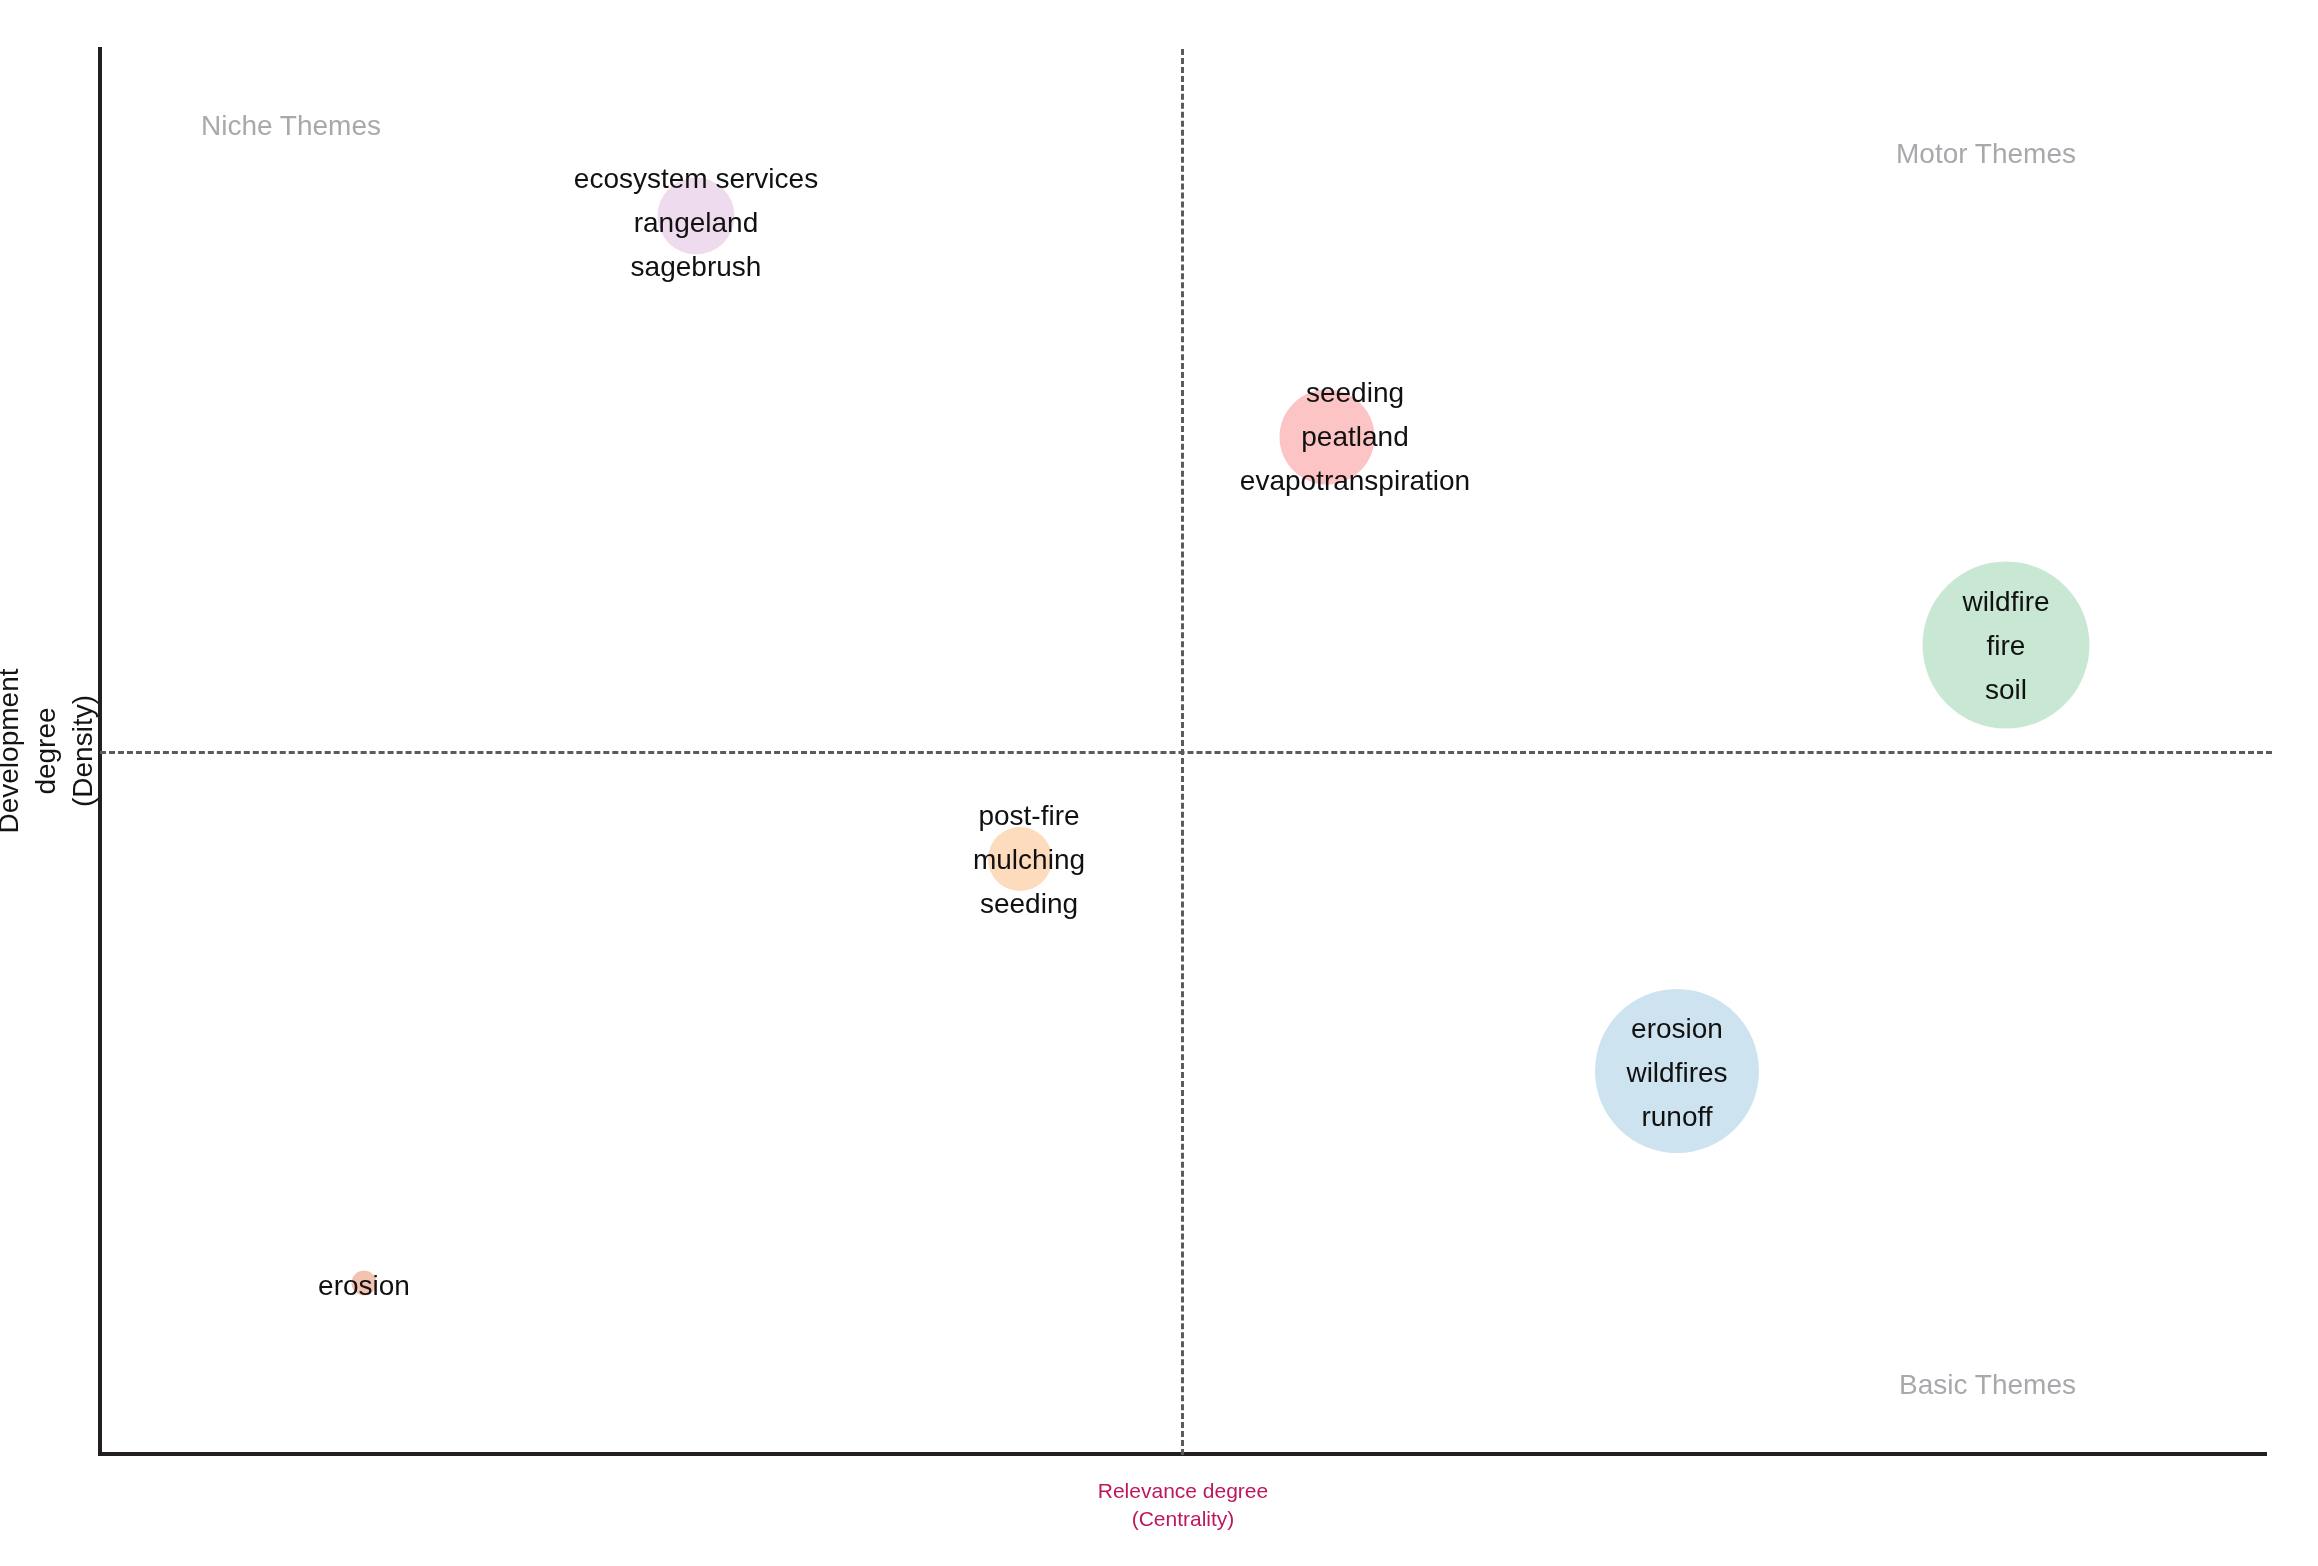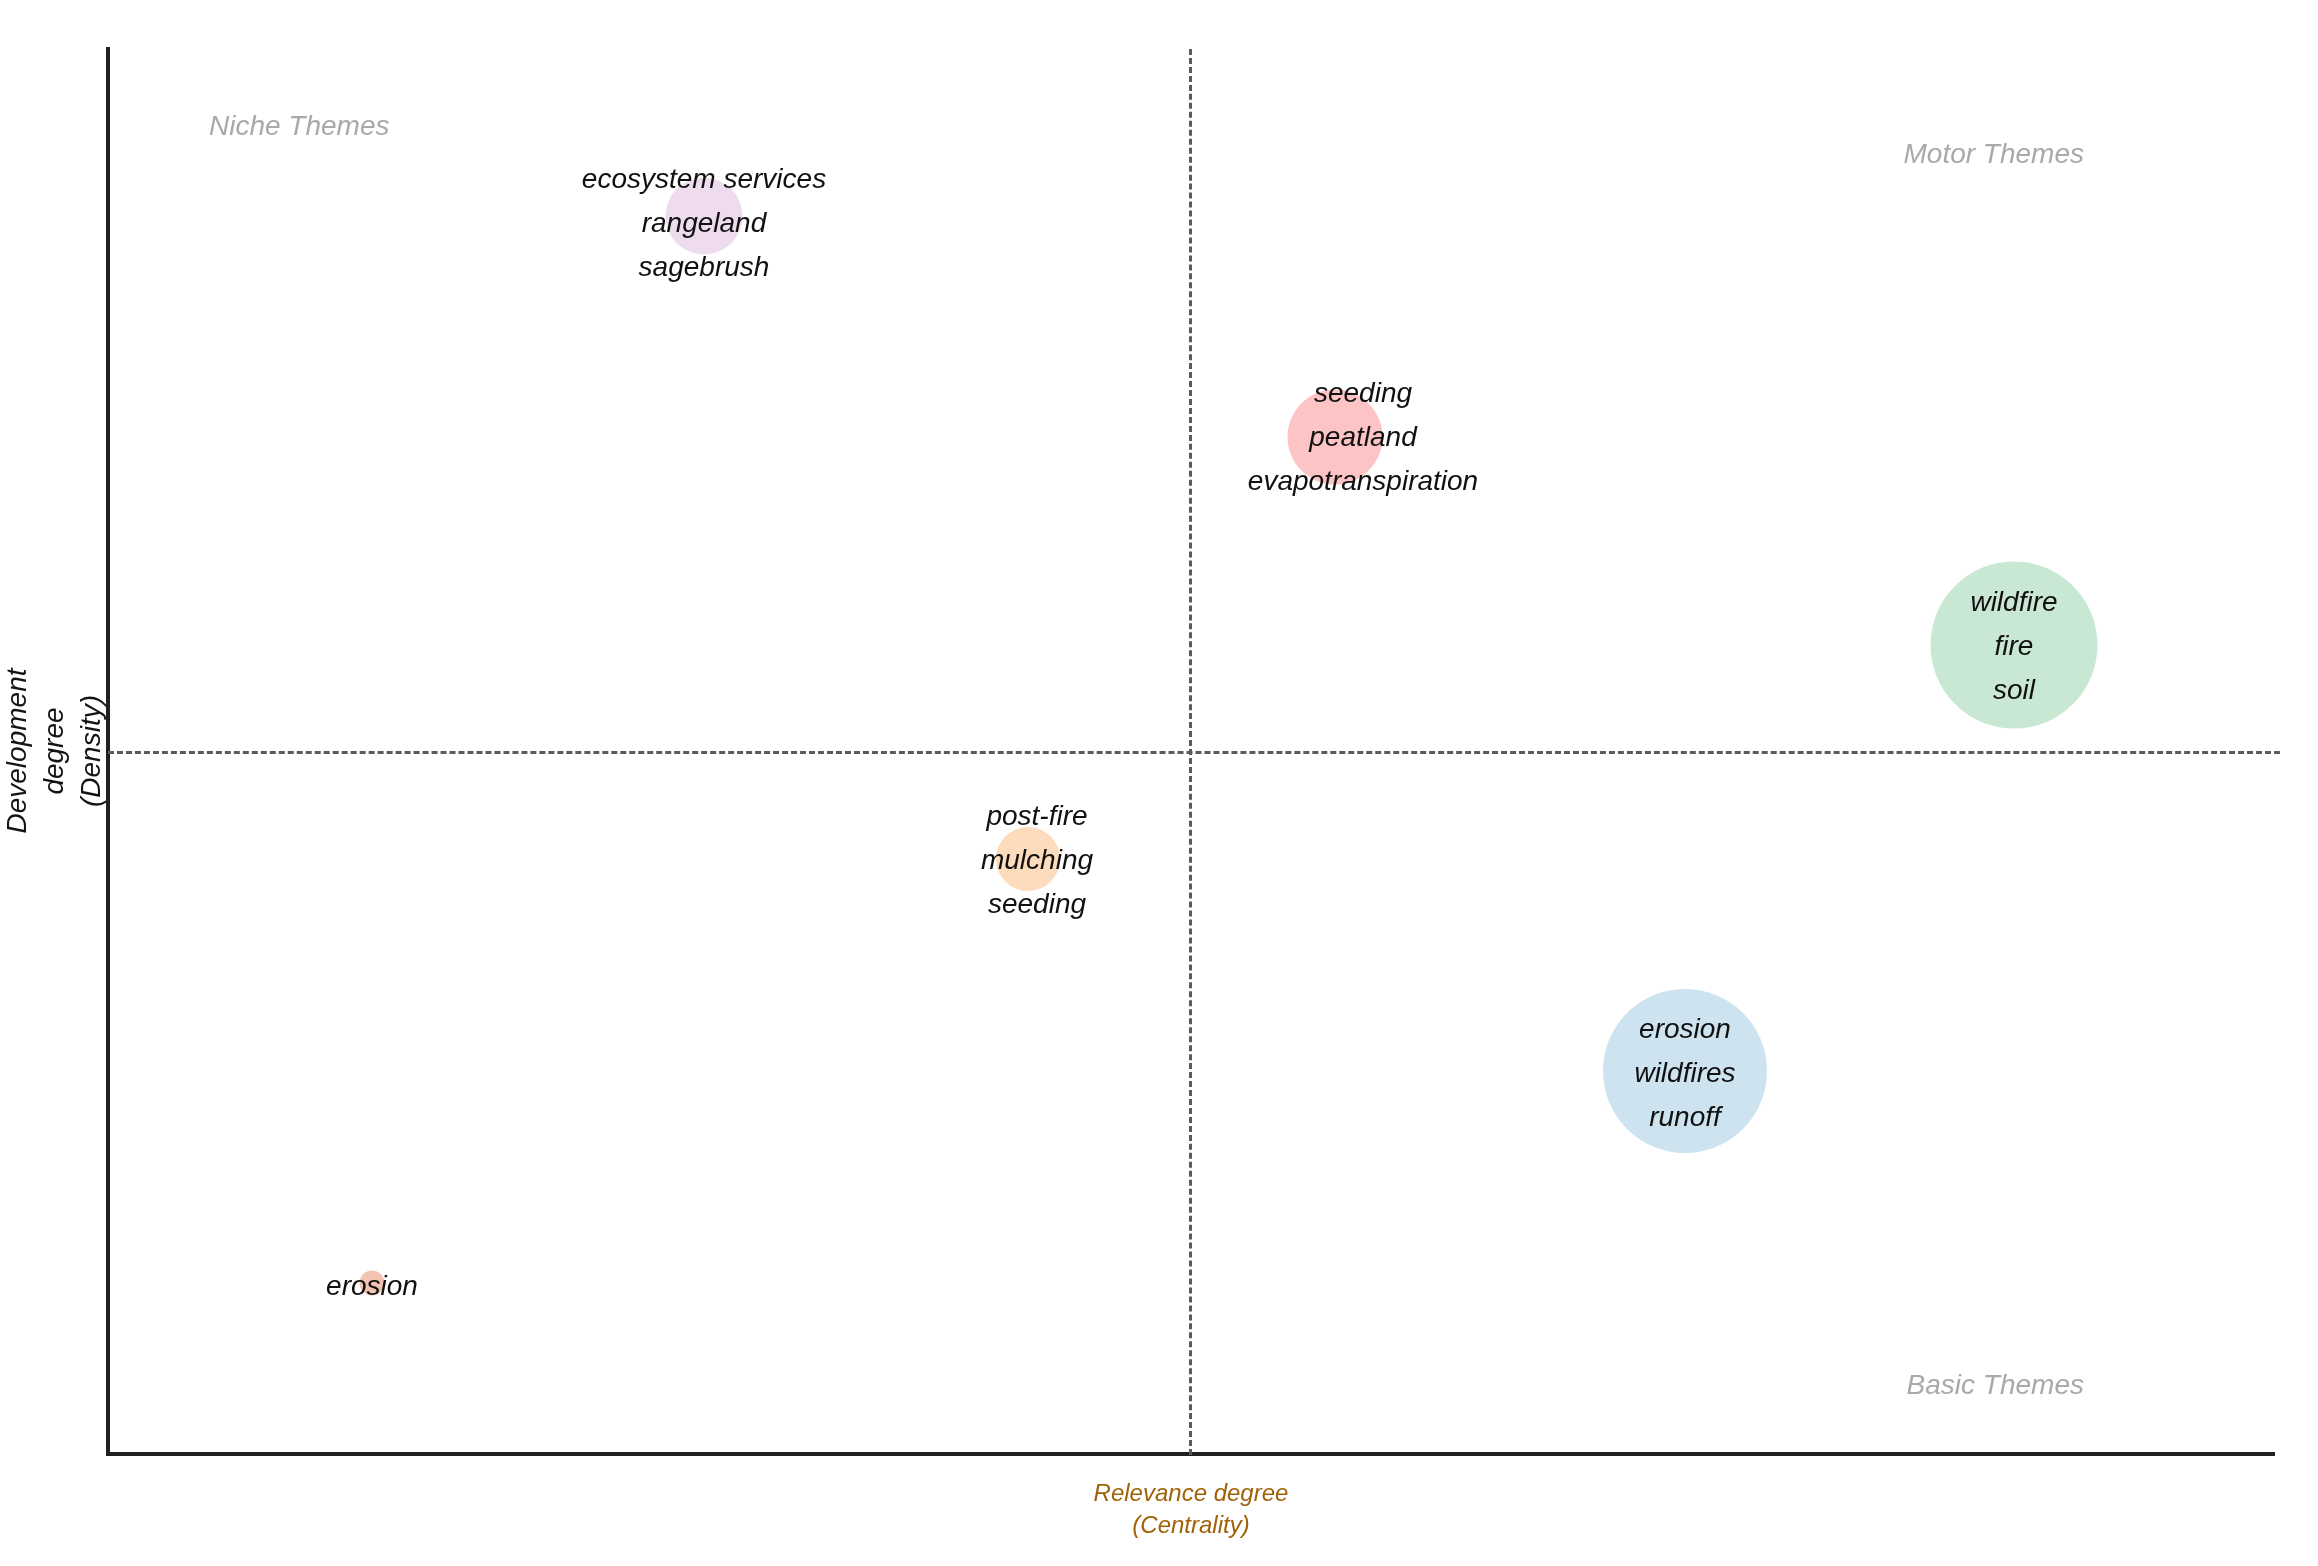--- a/index.html
+++ b/index.html
@@ -1,41 +1,41 @@
 <!DOCTYPE html>
 <html style="font-size:11px"><head>
 <meta charset="utf-8">
 <style>
   html,body{margin:0;padding:0;background:#ffffff;}
   body{width:2319px;height:1566px;position:relative;overflow:hidden;
        font-family:"Liberation Sans","DejaVu Sans",sans-serif;
        -webkit-font-smoothing:antialiased;}
 
-  #stage{position:absolute;left:8px;top:0;width:2201px;height:1566px;background:#fff;font-style:italic;}
+  #stage{position:absolute;left:0;top:0;width:2201px;height:1566px;background:#fff;}
 
   
   .axis-y{position:absolute;left:98px;top:47px;width:3.5px;height:1409px;background:#231f20;}
   .axis-x{position:absolute;left:98px;top:1452px;width:2169px;height:3.5px;background:#231f20;}
 
   
   .div-v{position:absolute;left:1181px;top:49px;width:0;height:1406px;
          border-left:3.5px dashed #5b5b5f;}
   .div-h{position:absolute;left:100px;top:751px;width:2172px;height:0;
          border-top:3.5px dashed #5b5b5f;}
 
   
   .quad{position:absolute;color:#a9a9ad;font-size:28px;line-height:1.32;white-space:pre-line;}
   .quad.tl{left:201px;top:108px;text-align:left;}
   .quad.tr{right:125px;top:108px;text-align:right;margin-top:28px;}
   .quad.bl{left:201px;top:1316px;text-align:left;}
   .quad.br{right:125px;top:1367px;text-align:right;}
 
   
   .xlab{position:absolute;left:1183px;top:1477px;transform:translateX(-50%);
-        text-align:center;color:#a16207;font-size:24px;line-height:1.32;white-space:pre-line;}
+        text-align:center;color:#be185d;font-size:21px;line-height:1.32;white-space:pre-line;}
   .ylab{position:absolute;left:0;top:0;transform:translate(-50%,-50%) rotate(-90deg);
         transform-origin:center center;white-space:pre-line;text-align:center;
         color:#141414;font-size:28px;line-height:1.32;}
   .ylab-pos{position:absolute;left:46px;top:751px;width:0;height:0;}
 
   
   .bubble{position:absolute;border-radius:50%;transform:translate(-50%,-50%);}
   .terms{position:absolute;transform:translate(-50%,-50%);
          text-align:center;color:#111111;font-size:28px;line-height:1.58;
          white-space:pre-line;pointer-events:none;}

